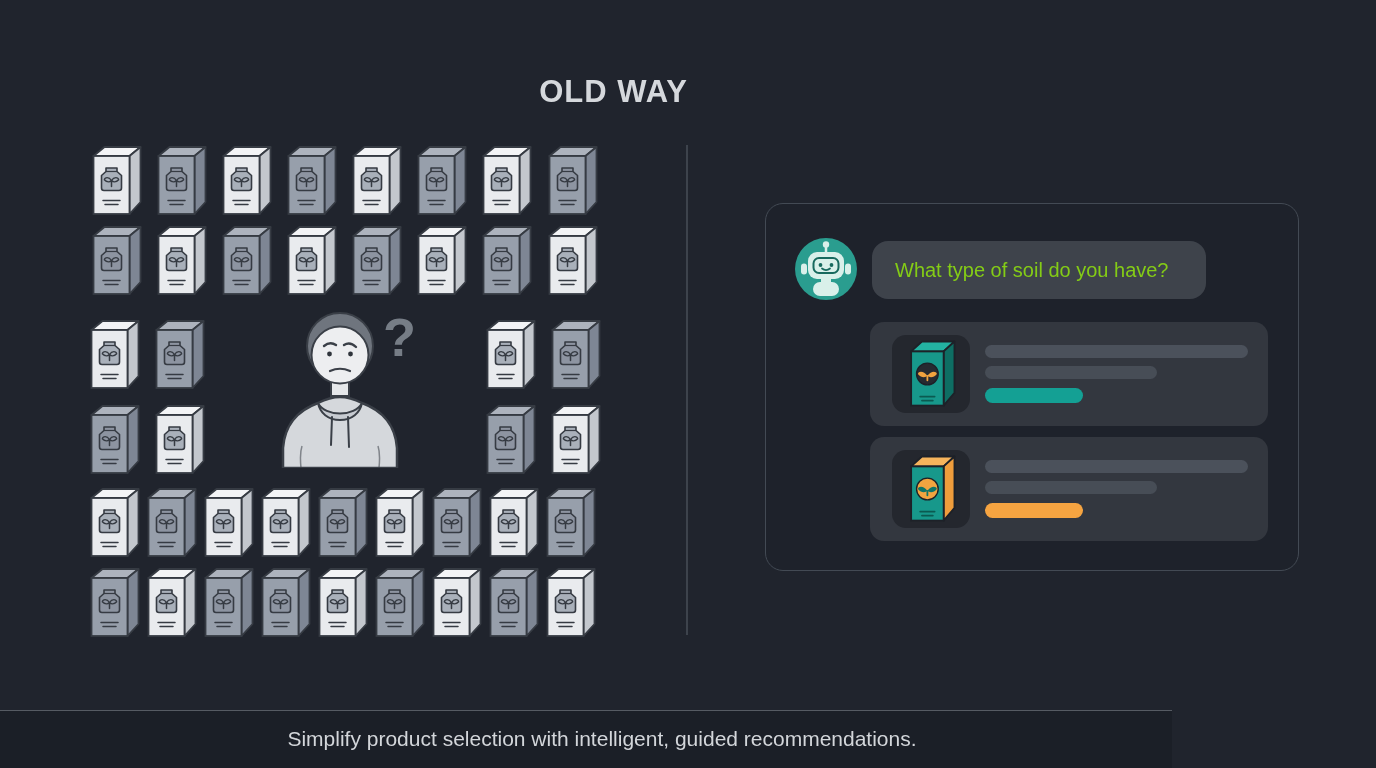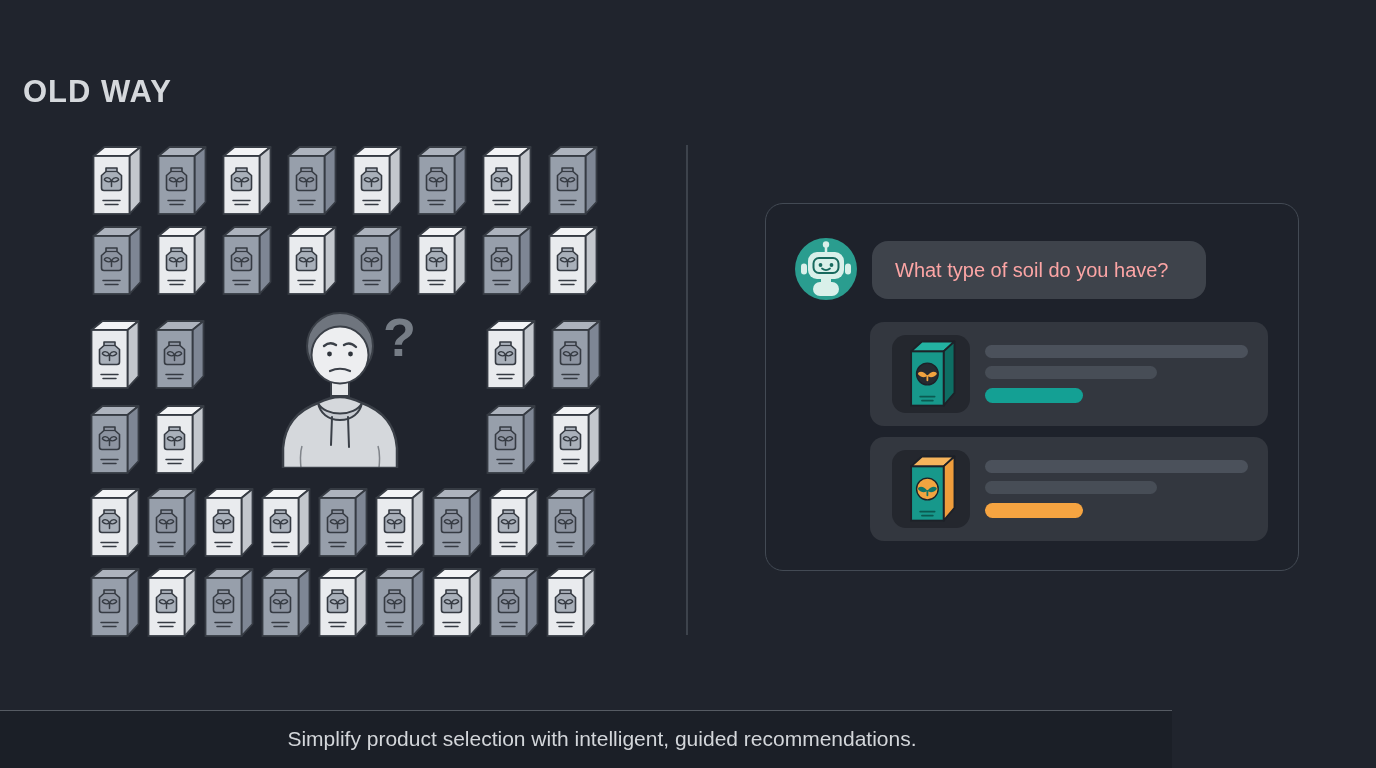--- a/index.html
+++ b/index.html
@@ -1,31 +1,31 @@
 <!DOCTYPE html>
 <html><head>
 <meta charset="utf-8">
 <style>
   html,body{margin:0;padding:0;background:#14161c;}
   .stage{position:relative;width:1376px;height:768px;background:#20242d;overflow:hidden;
          font-family:"Liberation Sans",sans-serif;}
-  .title{position:absolute;top:74px;width:688px;text-align:left;font-size:31px;font-weight:bold;
-         color:#d5d8dc;letter-spacing:1px;margin-left:23px;}
+  .title{position:absolute;top:74px;width:688px;text-align:right;font-size:31px;font-weight:bold;
+         color:#d5d8dc;letter-spacing:1px;}
   .title.left{left:0;}
   .title.right{left:688px;}
   .mid-divider{position:absolute;left:686px;top:145px;width:2px;height:490px;background:#3d434c;}
   #box-grid{position:absolute;left:0;top:0;width:688px;height:700px;}
   .gbox{position:absolute;width:54px;height:74px;}
   .person{position:absolute;left:255px;top:296px;width:170px;height:172px;}
   .panel{position:absolute;left:765px;top:203px;width:534px;height:368px;border:1.5px solid #434a54;
          border-radius:18px;background:#1e222b;box-sizing:border-box;}
   .avatar{position:absolute;left:28px;top:33px;width:64px;height:64px;}
   .bubble{position:absolute;left:106px;top:37px;width:334px;height:58px;background:#3e434b;
           border-radius:16px;display:flex;align-items:center;padding-left:23px;box-sizing:border-box;
-          font-size:20px;color:#fca5a5;}
+          font-size:20px;color:#84cc16;}
   #cards{position:absolute;left:104px;top:118px;width:398px;}
   .card{position:relative;width:398px;height:104px;background:#33373f;border-radius:14px;margin-bottom:11px;}
   .thumb{position:absolute;left:22px;top:13px;width:78px;height:78px;background:#24272e;border-radius:14px;
          display:flex;align-items:center;justify-content:center;}
   .lines{position:absolute;left:115px;top:23px;}
   .line1{width:263px;height:13px;border-radius:7px;background:#4b515b;}
   .line2{width:172px;height:13px;border-radius:7px;background:#474d56;margin-top:8px;}
   .pill{width:98px;height:15px;border-radius:8px;margin-top:9px;}
   .footer{position:absolute;left:0;top:710px;width:1172px;height:58px;background:#1b1f27;
           border-top:1.5px solid #565b63;box-sizing:border-box;display:flex;justify-content:center;padding-left:32px;}

